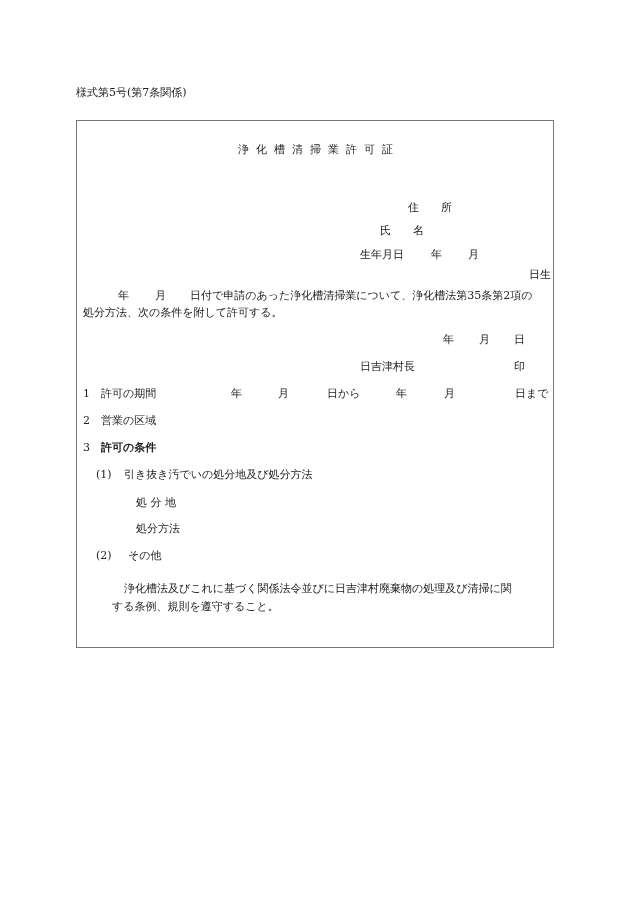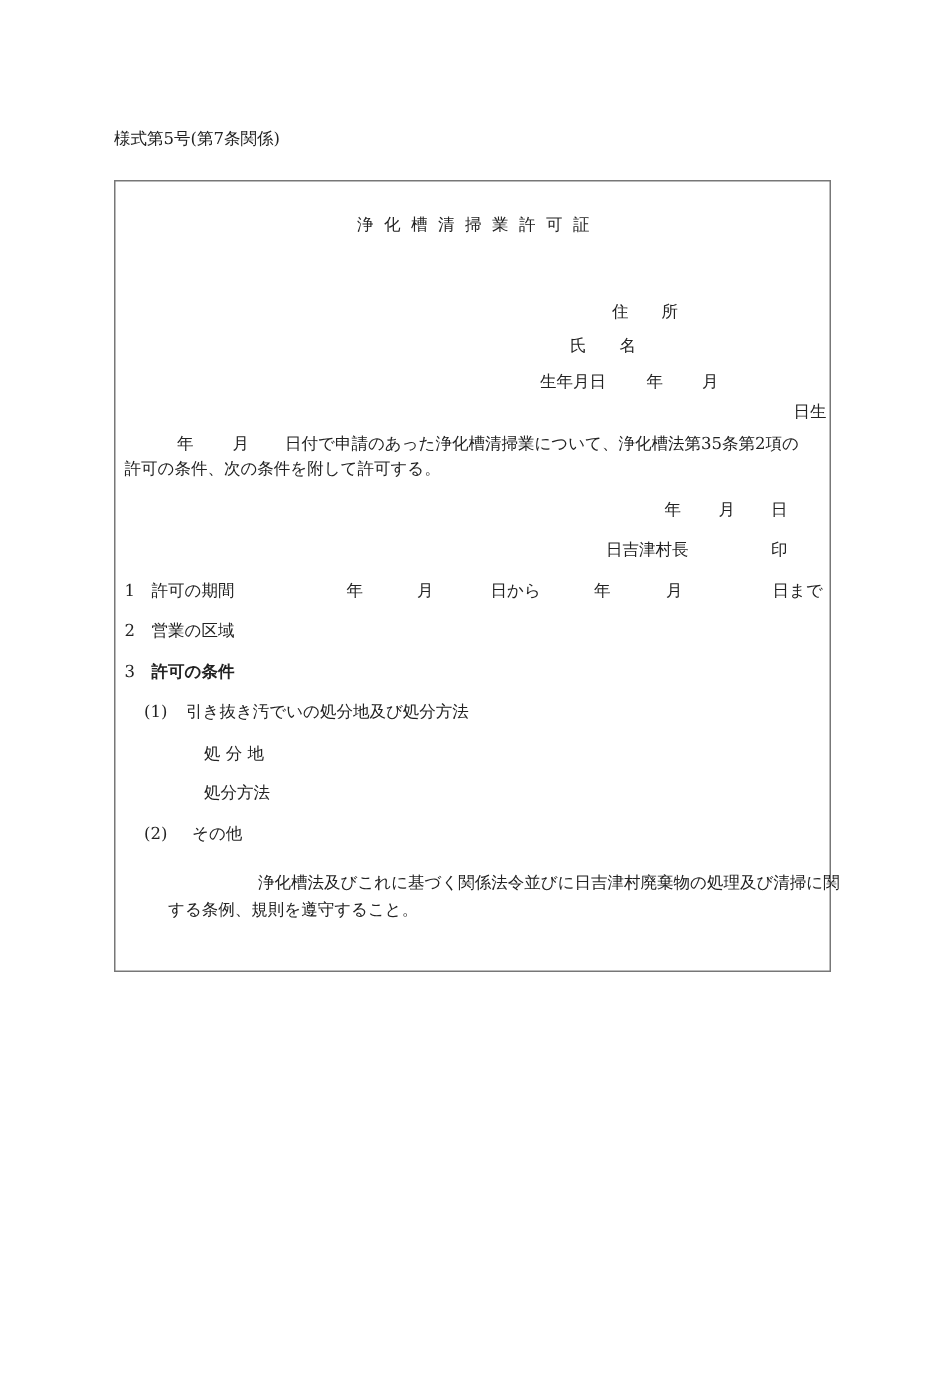--- a/index.html
+++ b/index.html
@@ -22,27 +22,27 @@
 <div class="abs" style="left:360px;top:201px;margin-left:48px;">住　　所</div>
 <div class="abs" style="left:360px;top:224px;margin-left:20px;">氏　　名</div>
 <div class="abs" style="left:360px;top:248px;">生年月日</div>
 <div class="abs" style="left:431px;top:248px;">年</div>
 <div class="abs" style="left:468px;top:248px;">月</div>
 <div class="abs" style="left:529px;top:248px;margin-top:20px;">日生</div>
 
 <div class="abs" style="left:118px;top:289px;">年</div>
 <div class="abs" style="left:155px;top:289px;">月</div>
 <div class="abs" style="left:190px;top:289px;">日付で申請のあった浄化槽清掃業について、浄化槽法第35条第2項の</div>
-<div class="abs" style="left:83px;top:306px;">許可の条件、次の条件を附して許可する。</div>
+<div class="abs" style="left:83px;top:306px;">処分方法、次の条件を附して許可する。</div>
 
 <div class="abs" style="left:443px;top:333px;">年</div>
 <div class="abs" style="left:479px;top:333px;">月</div>
 <div class="abs" style="left:514px;top:333px;">日</div>
 
-<div class="abs" style="left:360px;top:360px;margin-left:44px;">日吉津村長</div>
+<div class="abs" style="left:360px;top:360px;">日吉津村長</div>
 <div class="abs" style="left:514px;top:360px;">印</div>
 
 <div class="abs" style="left:83px;top:387px;">1</div>
 <div class="abs" style="left:101px;top:387px;">許可の期間</div>
 <div class="abs" style="left:231px;top:387px;">年</div>
 <div class="abs" style="left:278px;top:387px;">月</div>
 <div class="abs" style="left:327px;top:387px;">日から</div>
 <div class="abs" style="left:396px;top:387px;">年</div>
 <div class="abs" style="left:444px;top:387px;">月</div>
 <div class="abs" style="left:515px;top:387px;">日まで</div>
@@ -54,14 +54,14 @@
 <div class="abs" style="left:101px;top:441px;font-weight:bold;">許可の条件</div>
 
 <div class="abs" style="left:96px;top:468px;">(1)</div>
 <div class="abs" style="left:124px;top:468px;">引き抜き汚でいの処分地及び処分方法</div>
 <div class="abs" style="left:136px;top:496px;">処 分 地</div>
 <div class="abs" style="left:136px;top:522px;">処分方法</div>
 
 <div class="abs" style="left:96px;top:549px;">(2)</div>
 <div class="abs" style="left:128px;top:549px;">その他</div>
 
-<div class="abs" style="left:124px;top:582px;margin-left:48px;">浄化槽法及びこれに基づく関係法令並びに日吉津村廃棄物の処理及び清掃に関</div>
+<div class="abs" style="left:124px;top:582px;">浄化槽法及びこれに基づく関係法令並びに日吉津村廃棄物の処理及び清掃に関</div>
 <div class="abs" style="left:112px;top:600px;">する条例、規則を遵守すること。</div>
 
 </body></html>

